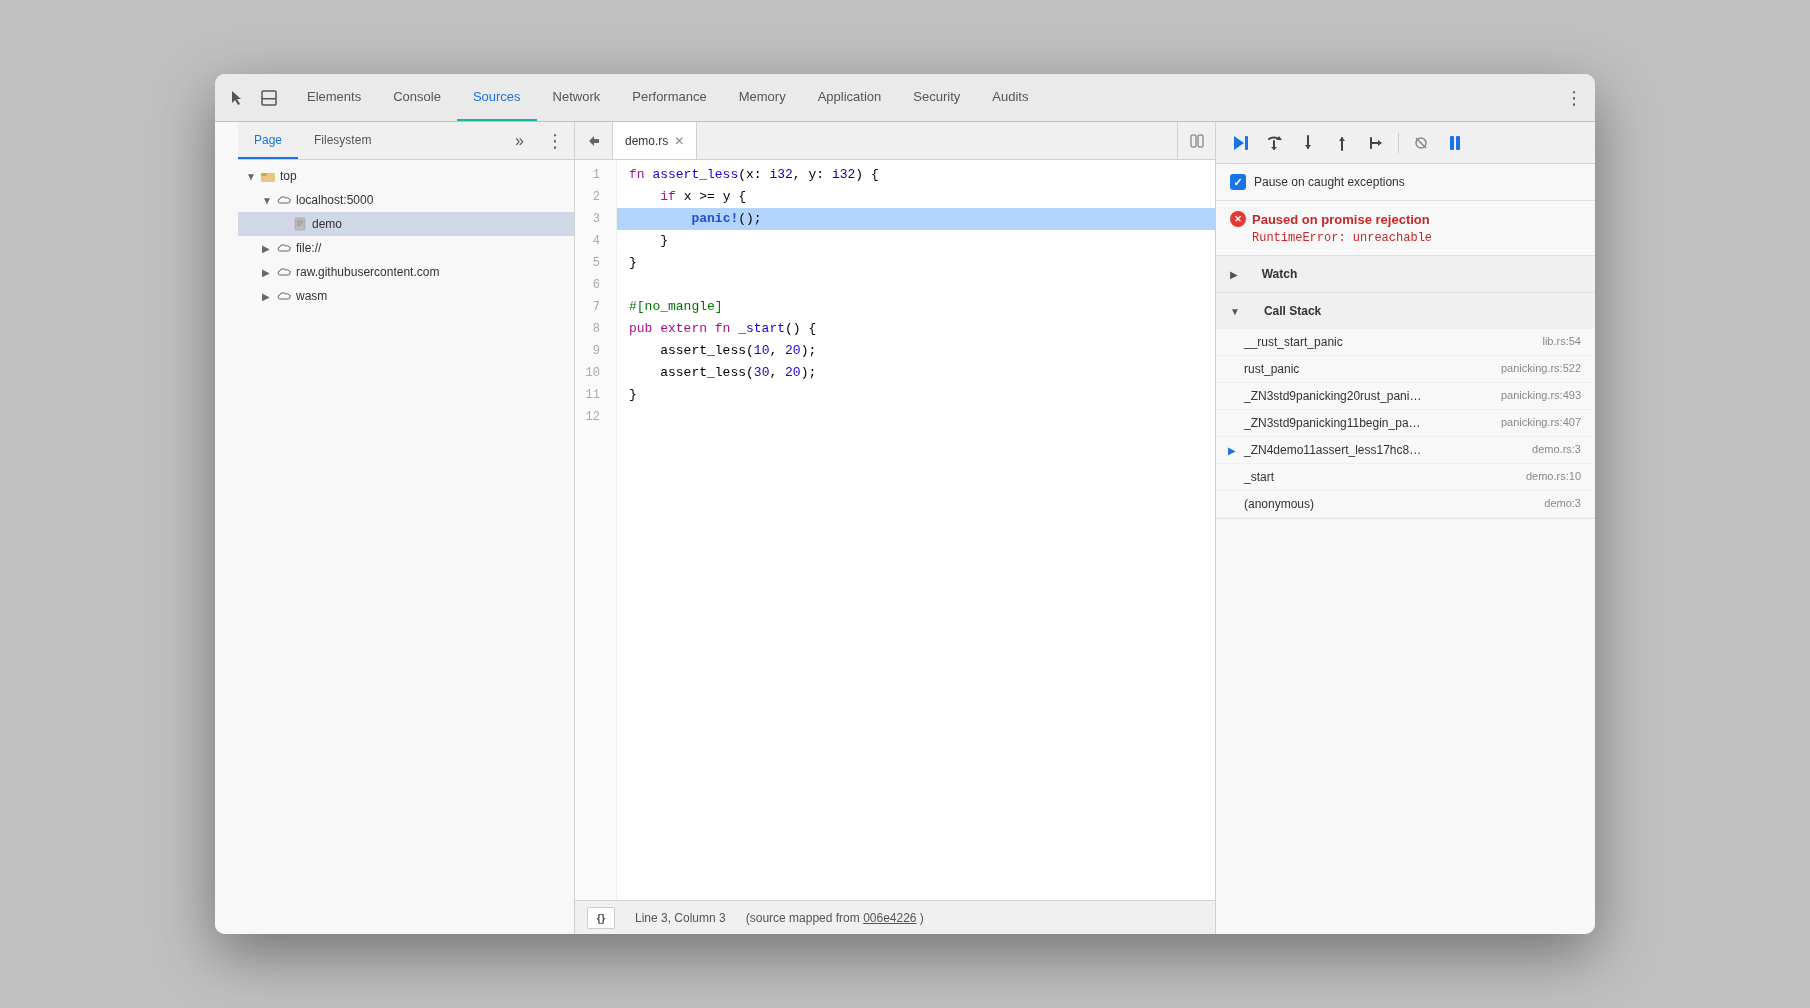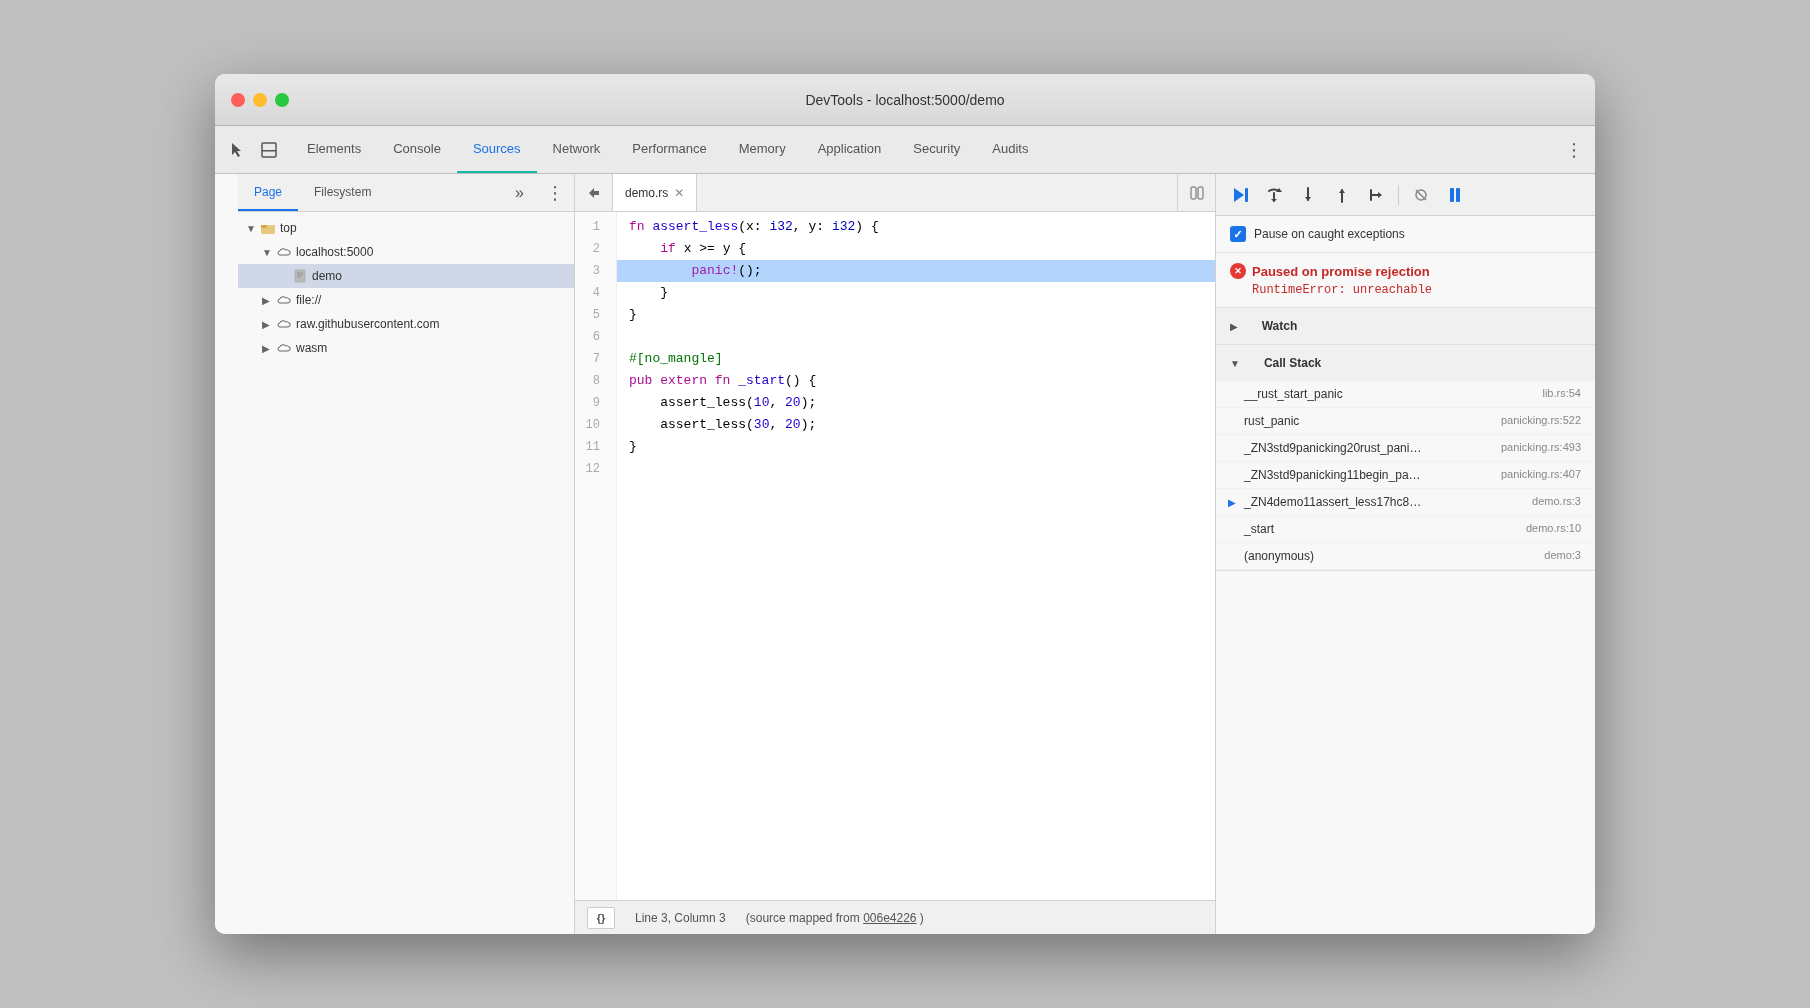--- a/index.html
+++ b/index.html
@@ -281,21 +281,21 @@
       white-space: pre;
     }
     .code-line.highlighted {
       background: #b3d4fd;
     }
     .kw { color: #aa0d91; }
     .fn-name { color: #1c00cf; }
     .type { color: #0000bb; }
     .num { color: #1c00cf; }
     .comment { color: #007400; }
-    .macro { color: #a21caf; }
+    .macro { color: #1d4ed8; font-weight: bold; }
     
     .status-bar {
       height: 34px;
       background: #f0f0f0;
       border-top: 1px solid #d0d0d0;
       display: flex;
       align-items: center;
       padding: 0 12px;
       font-size: 12px;
       color: #555;
@@ -477,28 +477,20 @@
       color: #888;
       text-align: left;
       float: right;
     }
   </style>
 </head>
 <body>
 
 <div class="window">
 
-  <div class="title-bar">
-    <div class="window-controls">
-      <div class="wc wc-close"></div>
-      <div class="wc wc-min"></div>
-      <div class="wc wc-max"></div>
-    </div>
-    <span class="title-text">DevTools - localhost:5000/demo</span>
-  </div>
 
   <div class="tab-bar">
     <div class="tab-bar-left">
       <div class="devtools-icon">
         <svg width="18" height="18" viewBox="0 0 18 18">
             <path d="M4 2 L4 14 L7 11 L10 16 L12 15 L9 10 L13 10 Z" fill="#555"></path>
           </svg>
       </div>
       <div class="devtools-icon">
         <svg width="18" height="18" viewBox="0 0 18 18">

